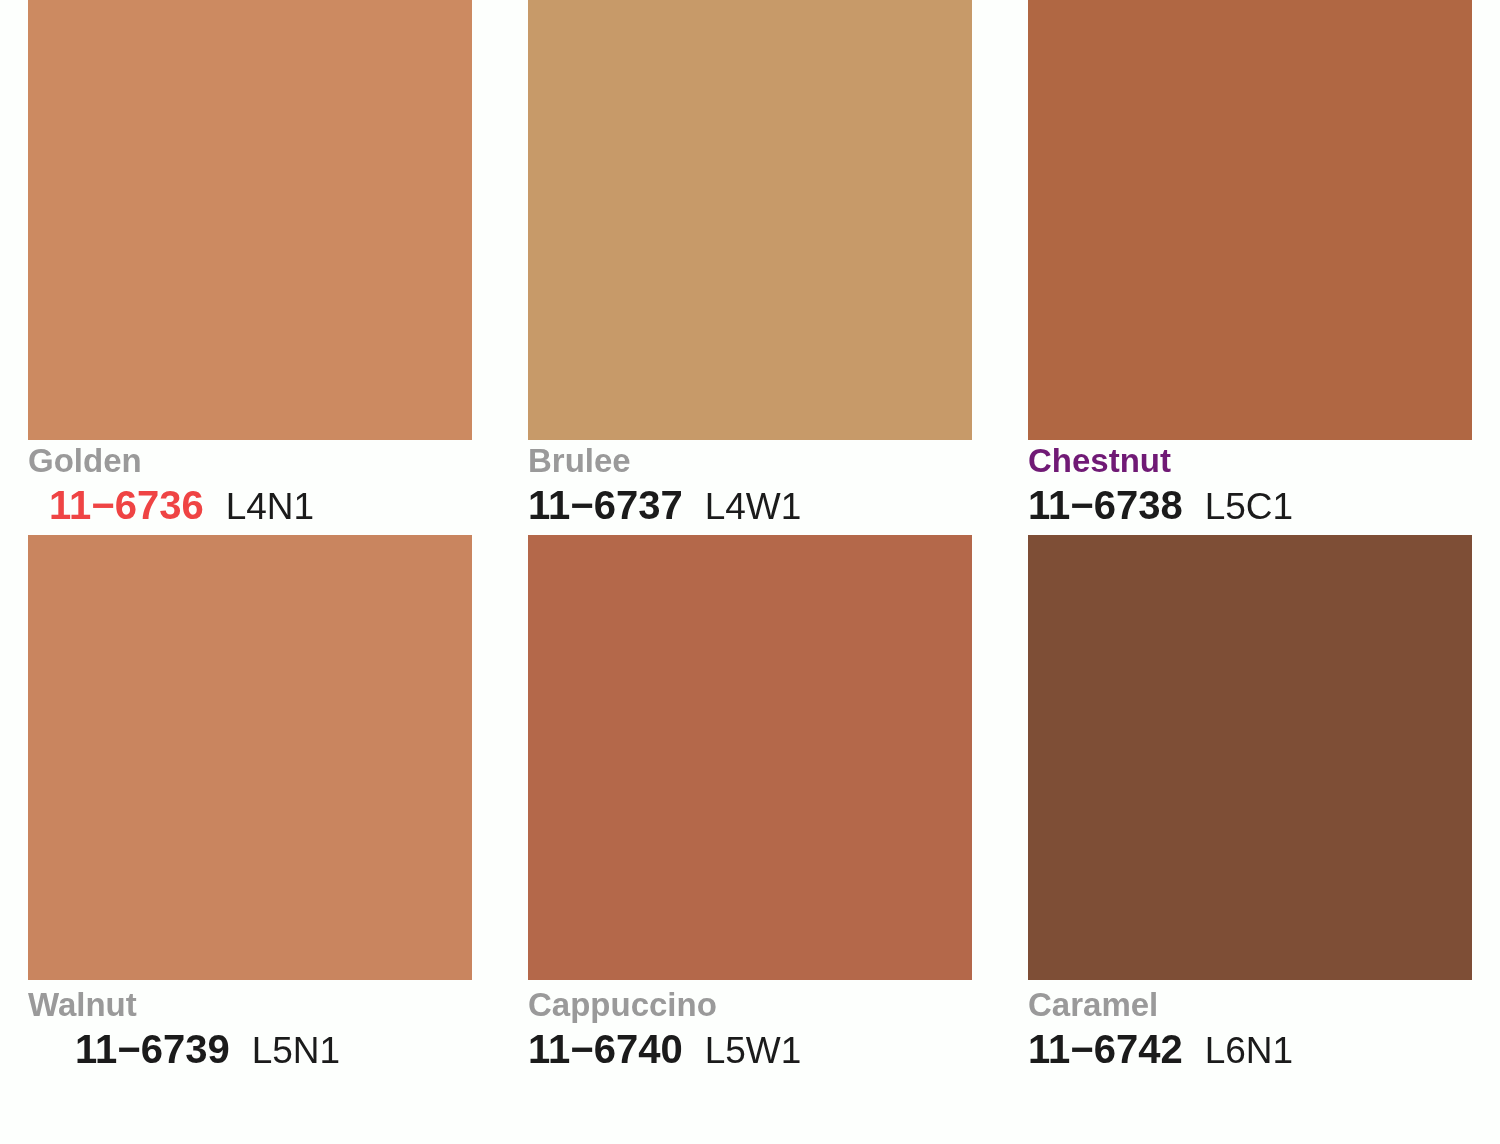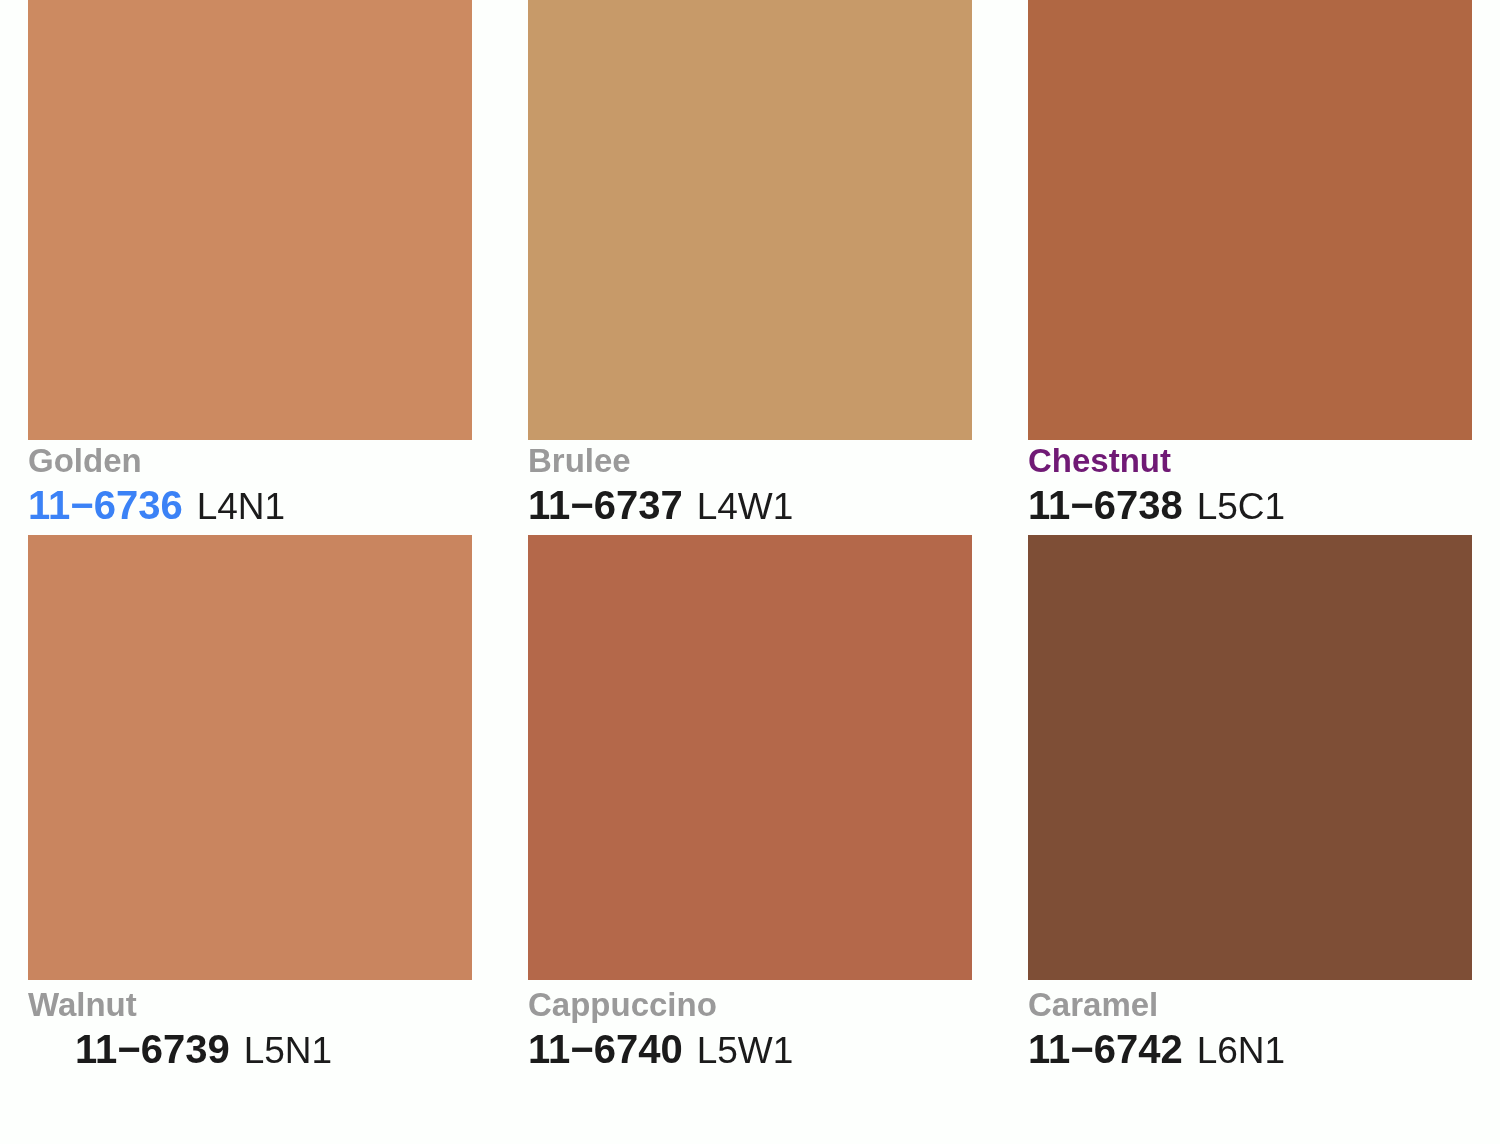--- a/index.html
+++ b/index.html
@@ -85,36 +85,36 @@
     font-weight: bold;
     color: #1b1b1b;
     letter-spacing: 0px;
   }
 
   .swatch-ref {
     font-size: 37px;
     font-weight: normal;
     color: #1b1b1b;
     letter-spacing: 0px;
-    margin-left: 14px;
+    margin-left: 22px;
   }
 </style>
 </head>
 <body style="background: rgb(253, 255, 253);">
 
 <div id="palette-sheet" style="background: rgb(253, 255, 253);">
 
   <div class="swatch-row" id="row-top">
 
     <div class="swatch-cell">
       <div class="swatch-chip" style="background-color: rgb(204, 138, 97);"></div>
       <div class="swatch-caption">
         <span class="swatch-name" style="color: rgb(154, 154, 154);">Golden</span>
         <span class="swatch-codeline">
-          <span class="swatch-number" style="color: #3b82f6;">11−6736</span><span class="swatch-ref" style="color: rgb(27, 27, 27);">L4N1</span>
+          <span class="swatch-number" style="color: #ef4444; margin-left: 21px;">11−6736</span><span class="swatch-ref" style="color: rgb(27, 27, 27);">L4N1</span>
         </span>
       </div>
     </div>
 
     <div class="swatch-cell">
       <div class="swatch-chip" style="background-color: rgb(199, 154, 105);"></div>
       <div class="swatch-caption">
         <span class="swatch-name" style="color: rgb(154, 154, 154);">Brulee</span>
         <span class="swatch-codeline">
           <span class="swatch-number" style="color: rgb(27, 27, 27);">11−6737</span><span class="swatch-ref" style="color: rgb(27, 27, 27);">L4W1</span>

